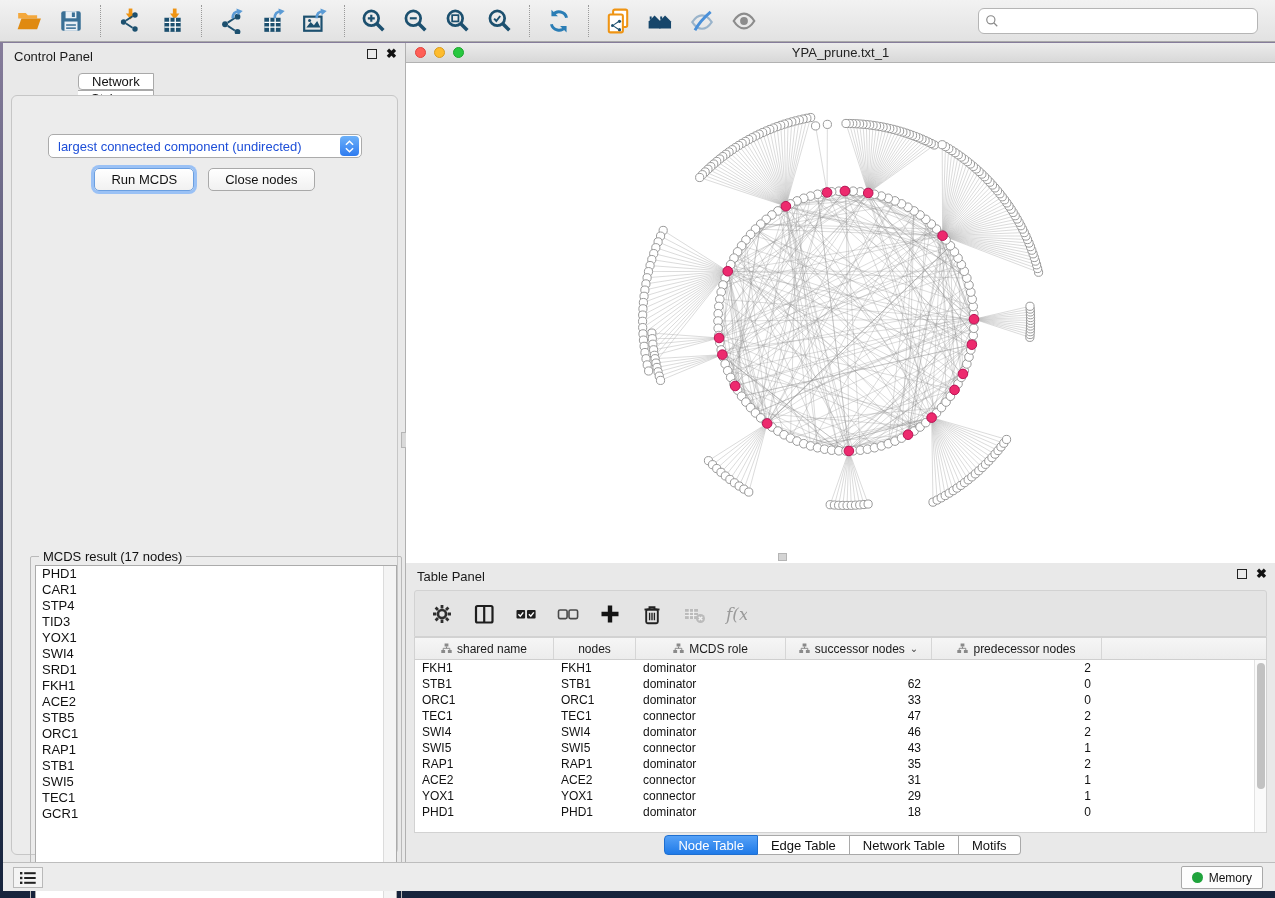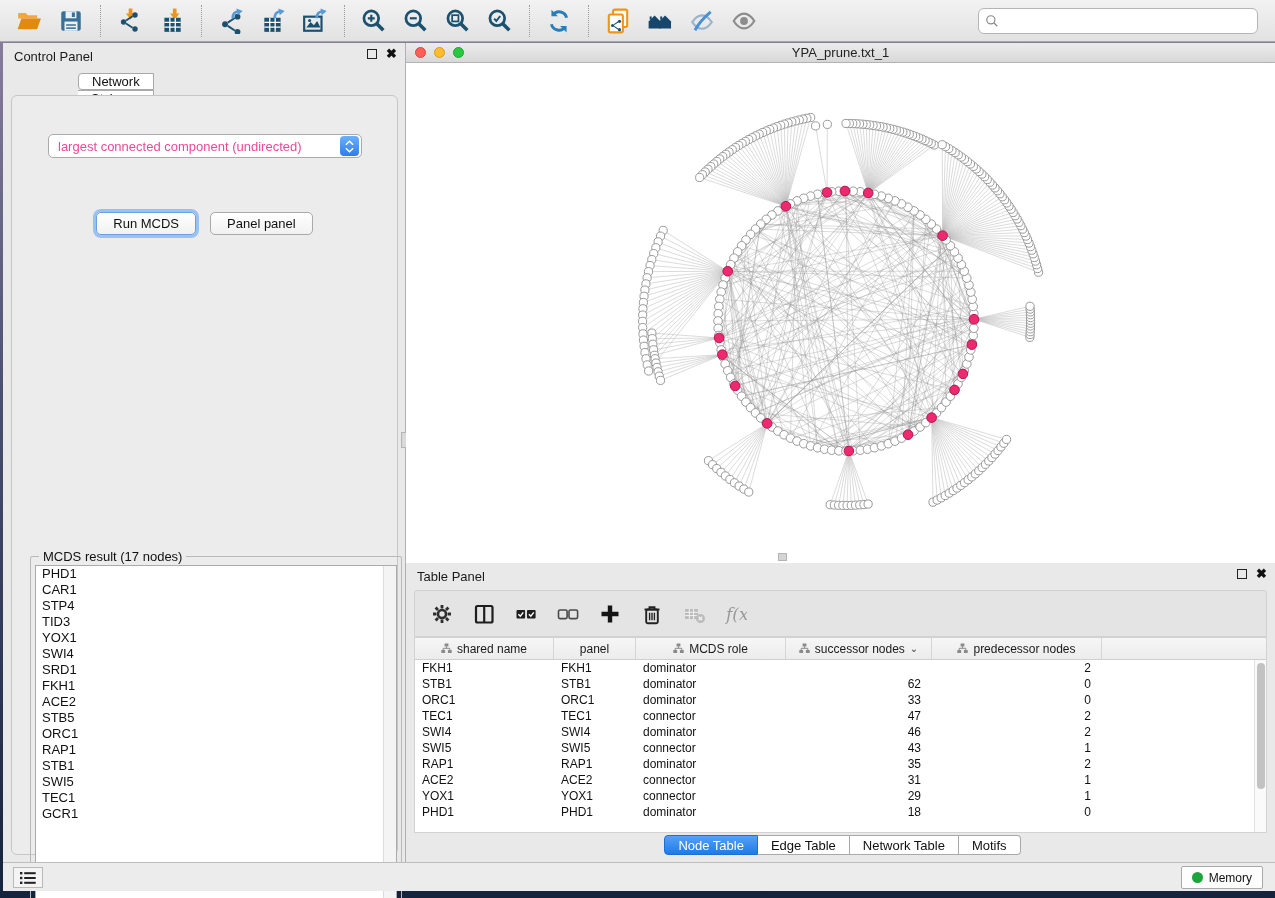--- a/index.html
+++ b/index.html
@@ -35,28 +35,28 @@
     padding:0 13px; display:flex; align-items:center; }
   .cp-tab:first-child { border-left:1px solid #a9a9a9; border-radius:4px 0 0 4px; }
   .cp-tab.active { background:linear-gradient(180deg,#5aa5f8,#1f7ae8); color:#fff; border-color:#1f6fd0;
     border-radius:4px; margin-left:-1px; }
 
   .cp-inner { position:absolute; left:8px; top:52px; width:387px; height:760px;
     background:#ececec; border:1px solid #c6c6c6; border-radius:6px; }
   .opt-label { position:absolute; left:0; top:18px; width:100%; text-align:center; font-size:13px; color:#111; }
   .criterion-select { position:absolute; left:36px; top:38px; width:314px; height:24px; background:#fff;
     border:1px solid #ababab; border-radius:5px; display:flex; align-items:center; }
-  .criterion-value { flex:1; font-size:13px; color:#ec4899; padding-left:9px; white-space:nowrap; }
+  .criterion-value { flex:1; font-size:13px; color:#1d4ed8; padding-left:9px; white-space:nowrap; }
   .select-stepper { width:19px; height:20px; margin-right:2px; border-radius:4px;
     background:linear-gradient(180deg,#6db1f9,#2e7bf0); display:flex; flex-direction:column;
     align-items:center; justify-content:center; gap:1px; }
   .select-stepper svg { width:9px; height:6px; display:block; }
   .cp-buttons { position:absolute; left:0; top:72px; width:100%; display:flex; justify-content:center; gap:14px; }
   .btn { height:23px; background:linear-gradient(180deg,#ffffff,#f1f1f1); border:1px solid #a9a9a9;
-    border-radius:5px; font-size:13px; color:#111; padding:0 16px; display:flex; align-items:center;margin-top:44px; }
+    border-radius:5px; font-size:13px; color:#111; padding:0 16px; display:flex; align-items:center; }
   .btn.focused { box-shadow:0 0 0 3px rgba(110,170,250,.65); border-color:#6b9fe0; }
 
   .mcds-fieldset { position:absolute; left:18px; top:412px; width:372px; height:376px;
     border:1px solid #b9b9b9; border-radius:2px;margin-top:48px; }
   .mcds-legend { position:absolute; left:8px; top:-8px; background:#ececec; font-size:13px; color:#111; padding:0 4px; }
   .mcds-list { position:absolute; left:4px; top:8px; width:362px; height:362px; background:#fff;
     border:1px solid #ababab; overflow:hidden; }
   .mcds-item { font-size:13px; color:#111; height:16px; line-height:16px; padding-left:6px; }
   .mcds-scroll { position:absolute; right:0; top:0; width:13px; height:100%; background:#f4f4f4; border-left:1px solid #dcdcdc; }
 
@@ -331,21 +331,21 @@
           <svg viewBox="0 0 10 6">
               <path d="M1 5 L5 1 L9 5" fill="none" stroke="#fff" stroke-width="1.6"></path>
             </svg>
           <svg viewBox="0 0 10 6">
               <path d="M1 1 L5 5 L9 1" fill="none" stroke="#fff" stroke-width="1.6"></path>
             </svg>
         </span>
       </div>
       <div class="cp-buttons">
         <div class="btn focused">Run MCDS</div>
-        <div class="btn">Panel panel</div>
+        <div class="btn">Close nodes</div>
       </div>
 
       <div class="mcds-fieldset">
         <span class="mcds-legend">MCDS result (17 nodes)</span>
         <div class="mcds-list" id="mcds-list">
           <div class="mcds-scroll"></div>
         <div class="mcds-item">PHD1</div>
             <div class="mcds-item">CAR1</div>
             <div class="mcds-item">STP4</div>
             <div class="mcds-item">TID3</div>
@@ -1245,21 +1245,21 @@
               <g fill="#8a8a8a" stroke="#8a8a8a">
                 <rect x="3.6" y="0.5" width="3.8" height="3" stroke="none"></rect>
                 <rect x="0.3" y="7" width="3.8" height="3" stroke="none"></rect>
                 <rect x="6.9" y="7" width="3.8" height="3" stroke="none"></rect>
                 <path d="M5.5 3.5v1.8M2.2 7V5.3h6.6V7" fill="none" stroke-width="1"></path>
               </g>
             </svg>
             <span>shared name</span>
           </div>
           <div class="th" style="width: 82px;">
-            <span>panel</span>
+            <span>nodes</span>
           </div>
           <div class="th" style="width: 150px;">
             <svg class="hdr-icon" viewBox="0 0 11 11">
               <g fill="#8a8a8a" stroke="#8a8a8a">
                 <rect x="3.6" y="0.5" width="3.8" height="3" stroke="none"></rect>
                 <rect x="0.3" y="7" width="3.8" height="3" stroke="none"></rect>
                 <rect x="6.9" y="7" width="3.8" height="3" stroke="none"></rect>
                 <path d="M5.5 3.5v1.8M2.2 7V5.3h6.6V7" fill="none" stroke-width="1"></path>
               </g>
             </svg>

